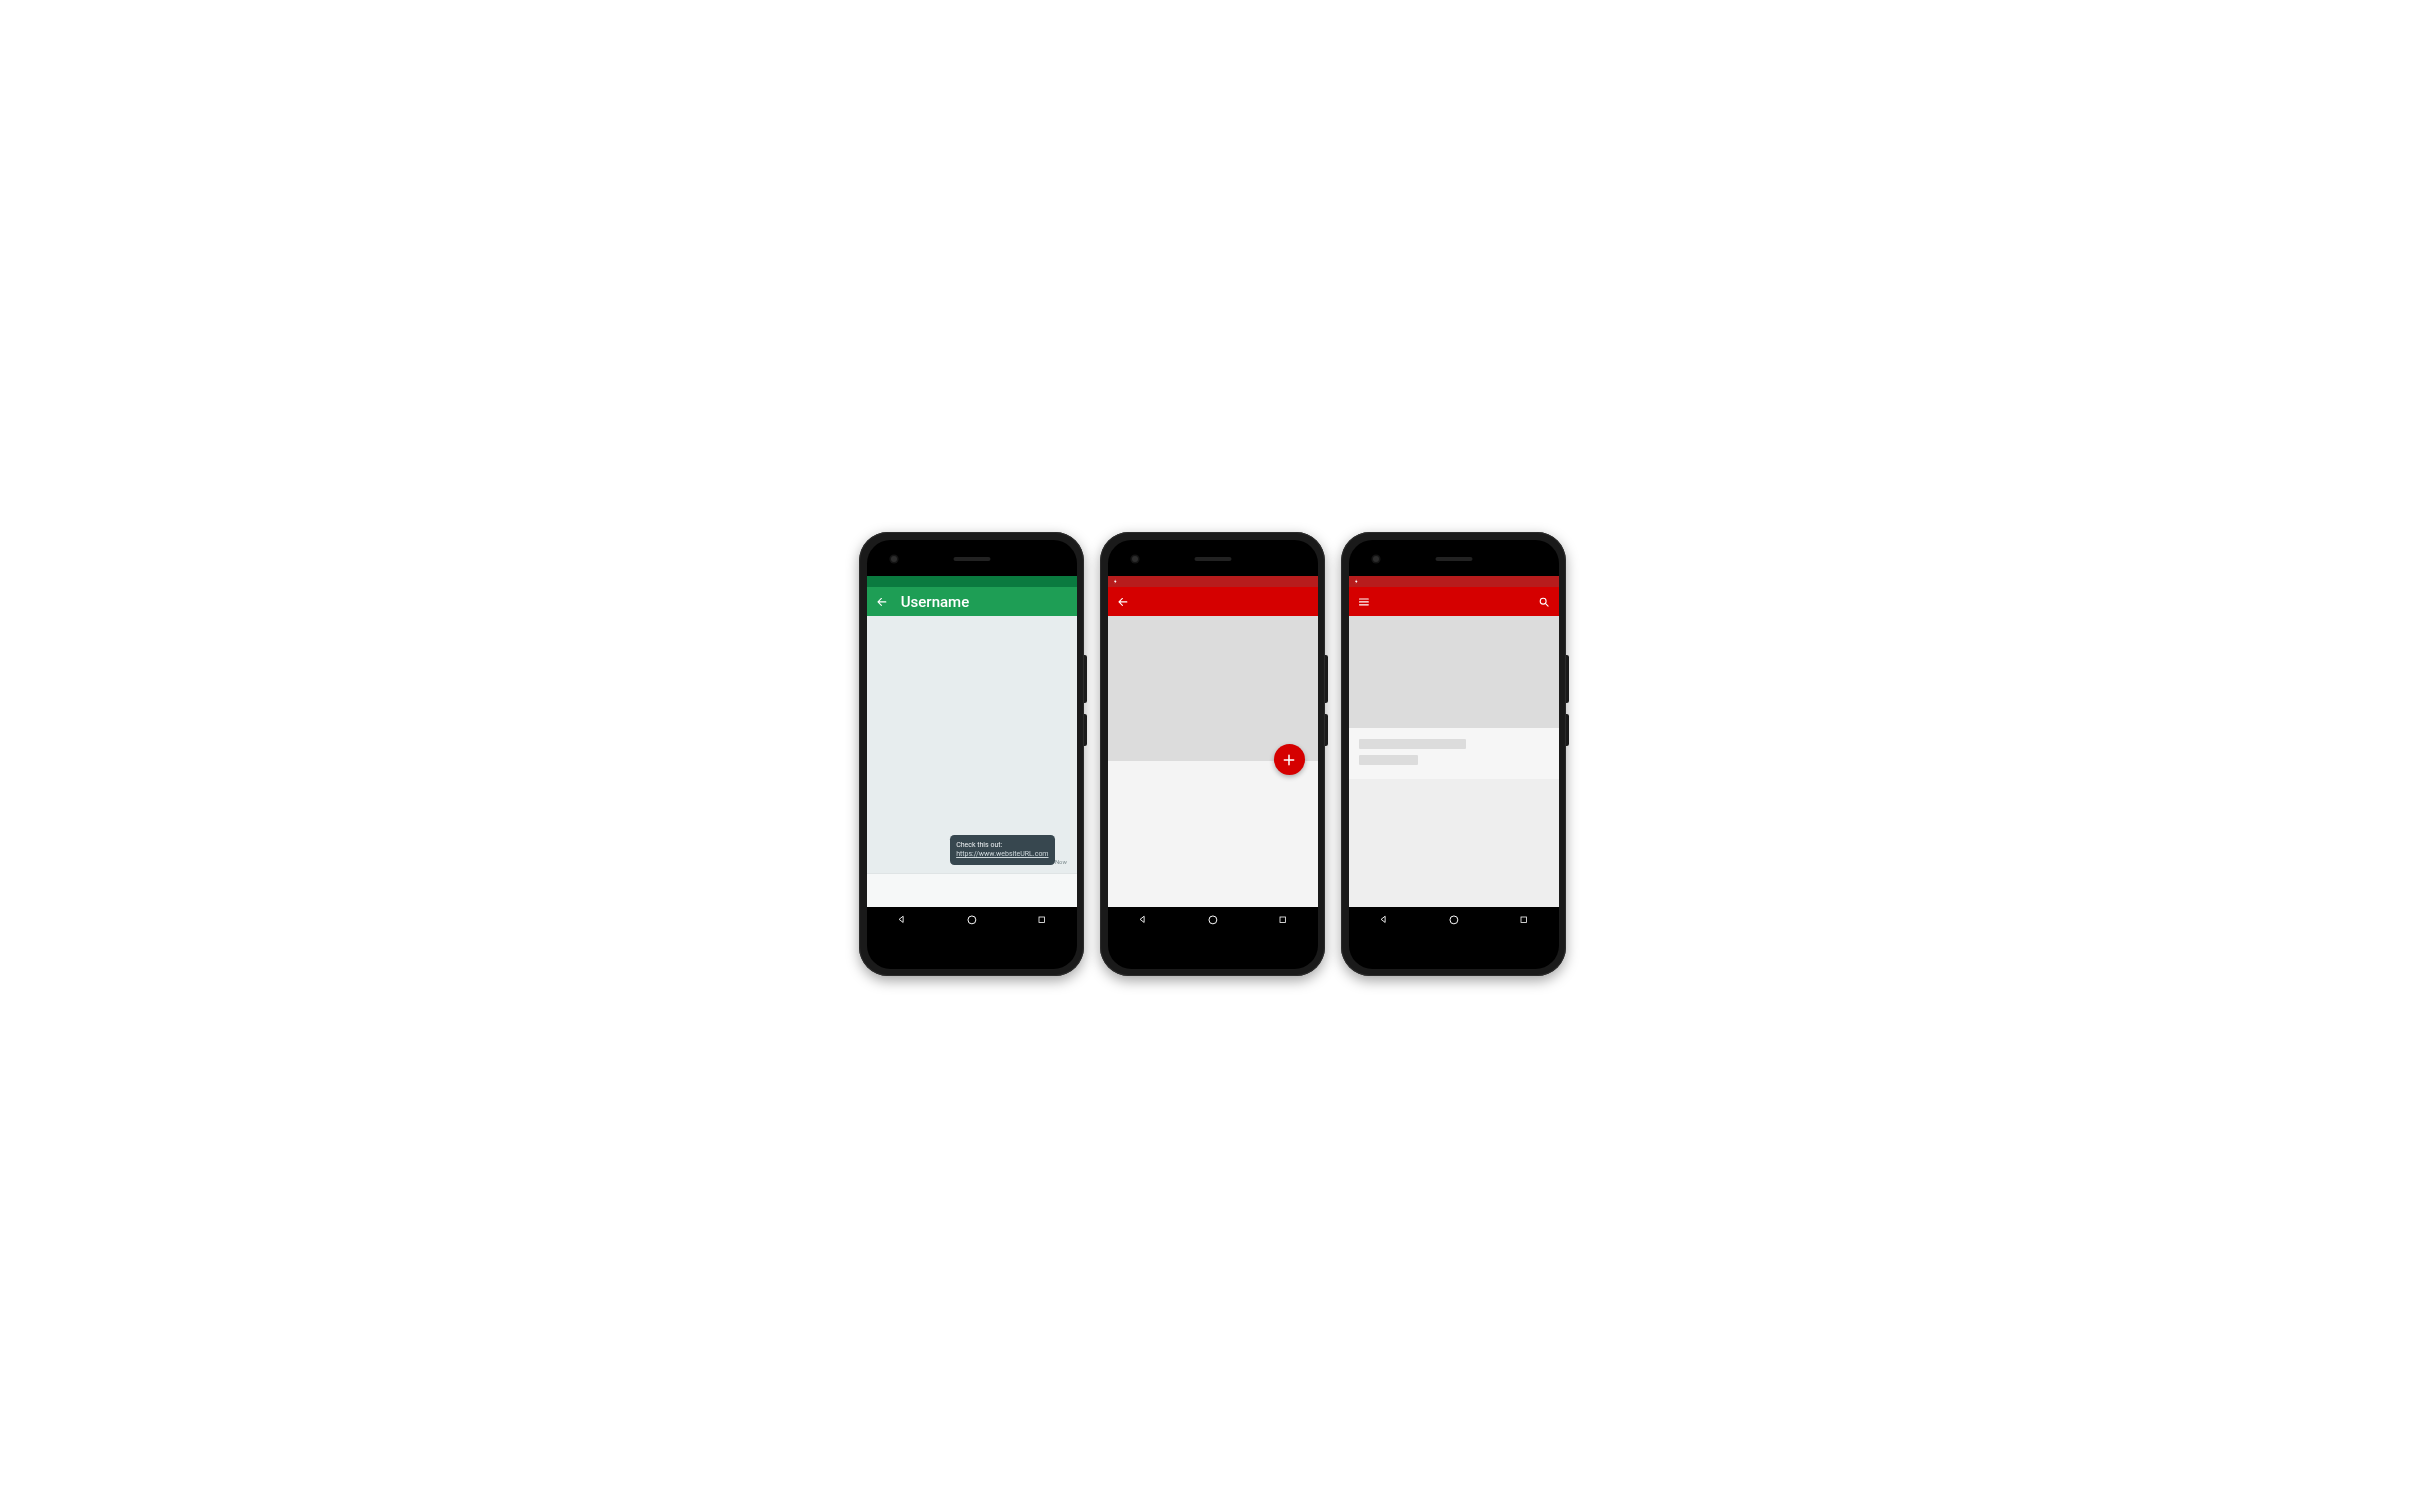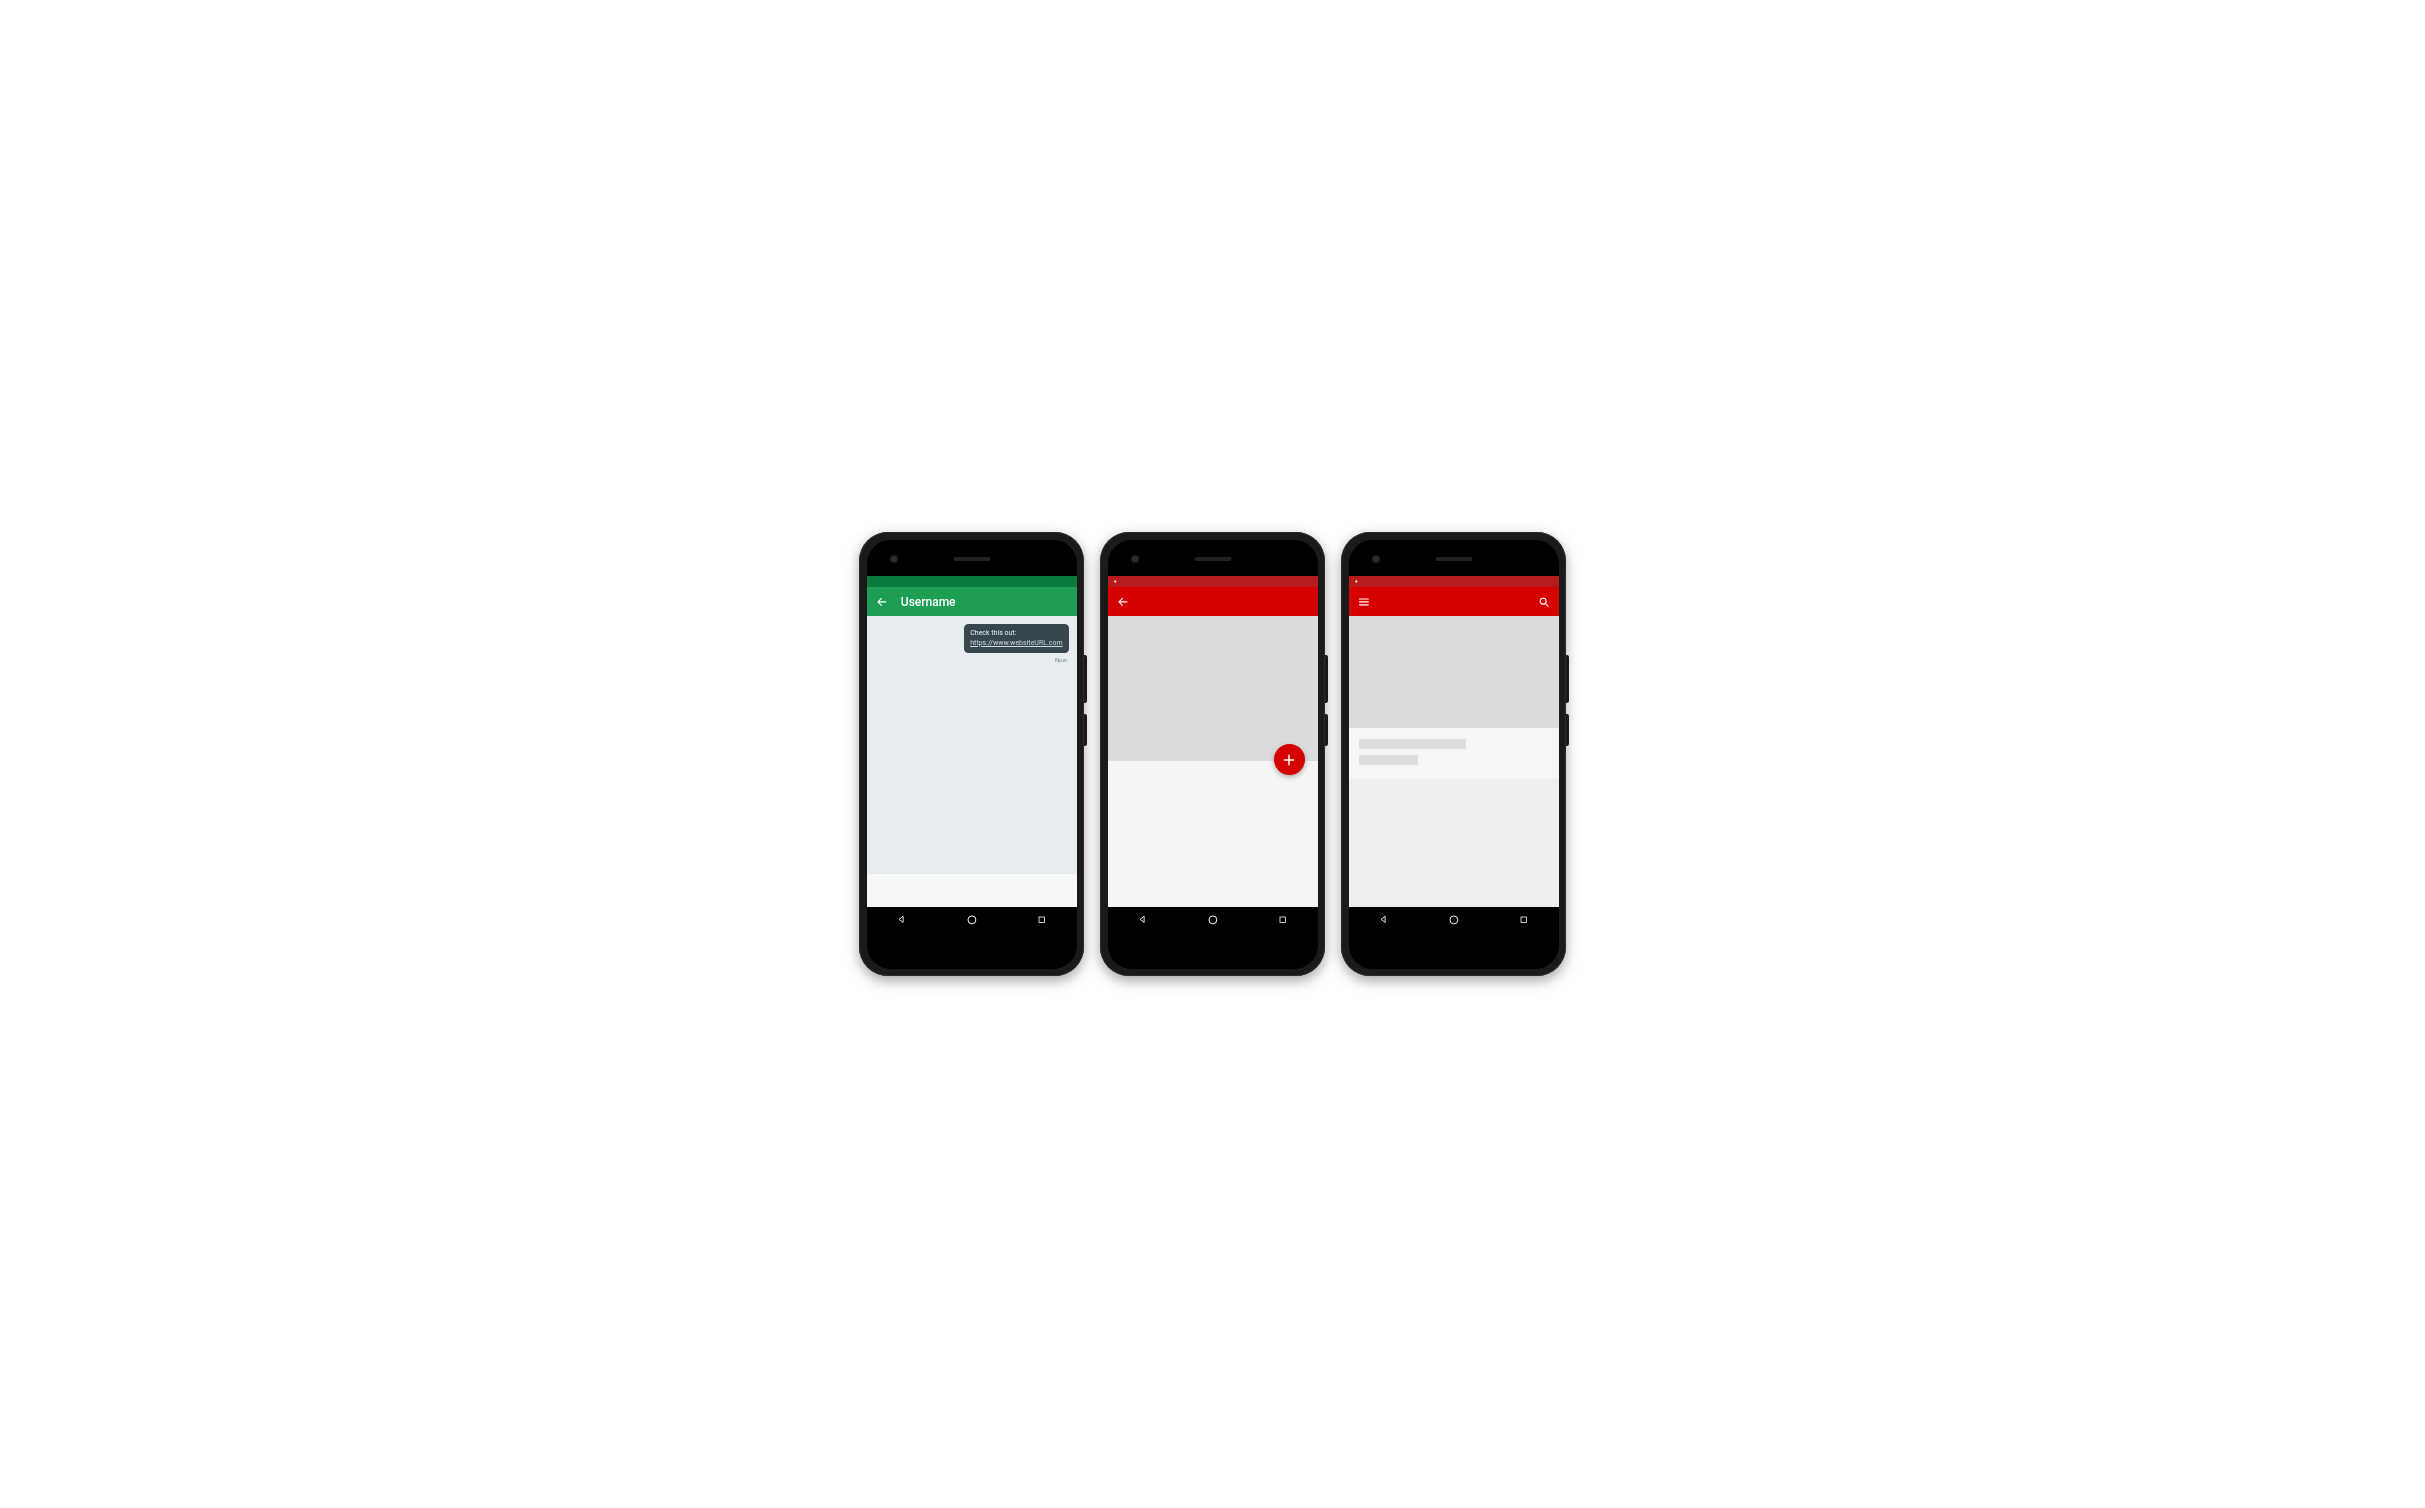--- a/index.html
+++ b/index.html
@@ -80,21 +80,21 @@
   .status-bar.red-dark  { background:#b71c1c; }
   .status-bar .bolt{ font-size:5.9px; line-height:1; }
 
   
   .app-bar{
     height:29px;
     display:flex;
     align-items:center;
     padding:0 7.5px;
     color:#fff;
-    font-size:12px;
+    font-size:15px;
     font-weight:500;
   }
   .app-bar.green{ background:#1e9e55; }
   .app-bar.red  { background:#d50000; }
   .app-bar .icon-btn{
     width:15px; height:15px;
     display:flex; align-items:center; justify-content:center;
     margin-right:11.8px;
     cursor:pointer;
   }
@@ -108,22 +108,22 @@
     display:flex;
     flex-direction:column;
   }
 
   
   .chat-scroll{
     flex:1 1 auto;
     background:#e7edee;
     padding:7.5px;
     display:flex;
-    flex-direction:column;
-    justify-content:flex-start;
+    flex-direction:row;
+    justify-content:flex-end;
   }
   .bubble-out{
     align-self:flex-end;
     max-width:72%;
     background:#37474f;
     color:#eceff1;
     padding:5.4px 6.4px;
     border-radius:4.3px;
     position:relative;
     font-size:7px;

